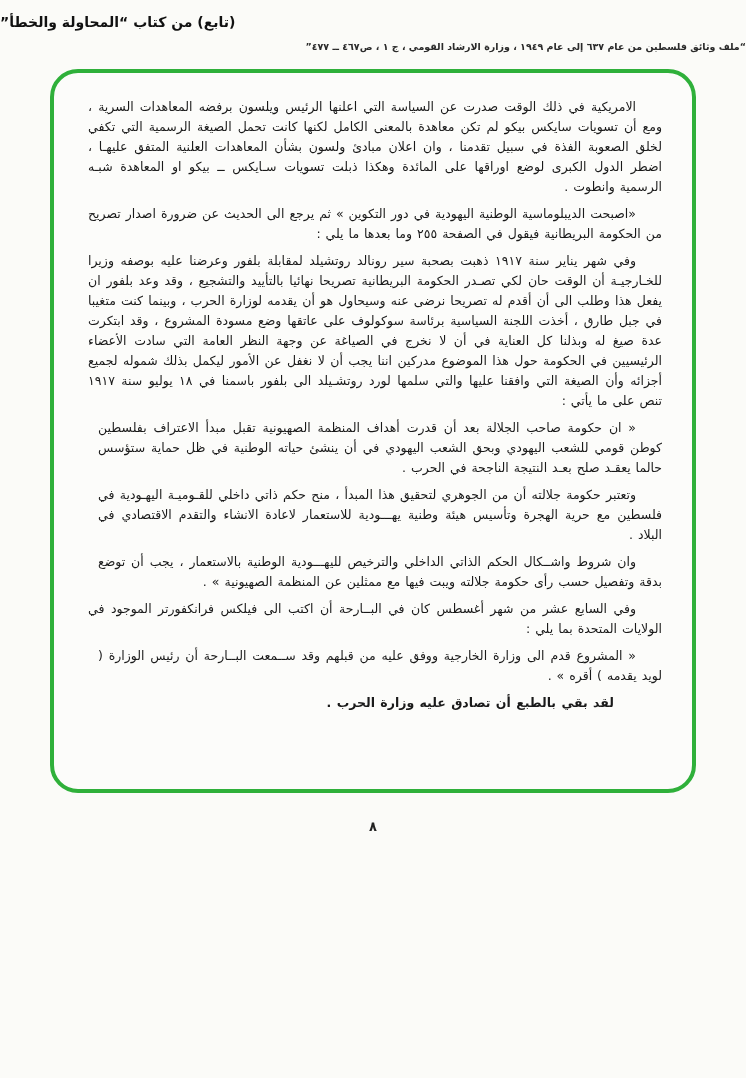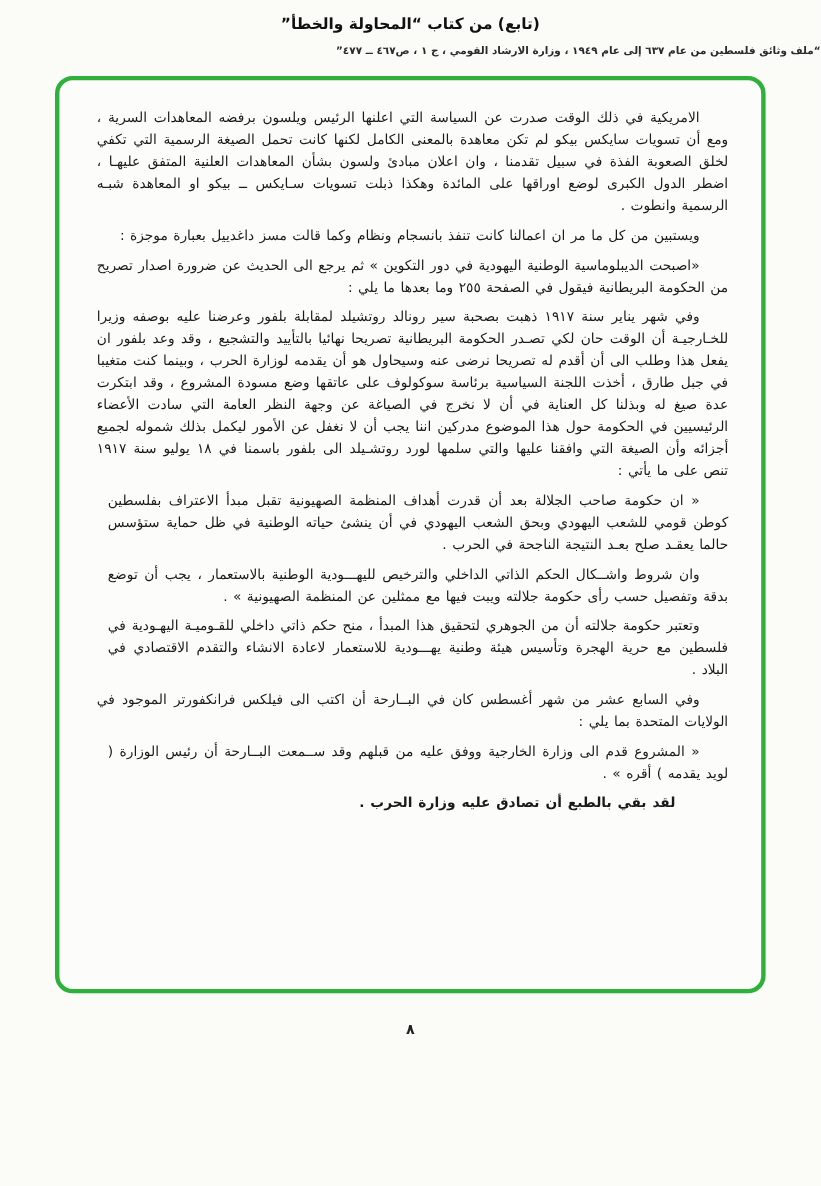--- a/index.html
+++ b/index.html
@@ -13,38 +13,38 @@
     color: #1b1b1b;
     overflow: hidden;
   }
   .page {
     position: relative;
     width: 746px;
     height: 1078px;
     padding-top: 14px;
   }
   .header-title {
-    text-align: center;
+    text-align: left;
     font-weight: bold;
     font-size: 14px;
     color: #111;
     letter-spacing: 0.3px;
   }
   .header-subtitle {
     text-align: right;
     font-weight: bold;
     font-size: 9.5px;
     color: #2a2a2a;
     margin-top: 11px;
   }
   .content-frame {
     border: 4px solid #2fb03a;
-    border-radius: 16px;
+    border-radius: 28px;
     margin: 17px 50px 0 50px;
-    height: 834px;
+    height: 724px;
     padding: 24px 30px 20px 34px;
     overflow: hidden;
     background: #fcfcfa;
   }
   .content-frame p {
     margin: 0 0 7px 0;
     font-size: 12.5px;
     line-height: 20px;
     text-align: justify;
     text-indent: 26px;
@@ -73,26 +73,25 @@
 <body>
 
 <div class="page">
 
   <div class="header-title">(تابع) من كتاب “المحاولة والخطأ”</div>
 
   <div class="header-subtitle">“ملف وثائق فلسطين من عام ٦٣٧ إلى عام ١٩٤٩ ، وزارة الارشاد القومي ، ج ١ ، ص٤٦٧ ــ ٤٧٧”</div>
 
   <div class="content-frame">
     <p>الامريكية في ذلك الوقت صدرت عن السياسة التي اعلنها الرئيس ويلسون برفضه المعاهدات السرية ، ومع أن تسويات سايكس بيكو لم تكن معاهدة بالمعنى الكامل لكنها كانت تحمل الصيغة الرسمية التي تكفي لخلق الصعوبة الفذة في سبيل تقدمنا ، وان اعلان مبادئ ولسون بشأن المعاهدات العلنية المتفق عليهـا ، اضطر الدول الكبرى لوضع اوراقها على المائدة وهكذا ذبلت تسويات سـايكس ــ بيكو او المعاهدة شبـه الرسمية وانطوت .</p>
-    <p>ويستبين من كل ما مر ان اعمالنا كانت تنفذ بانسجام ونظام وكما قالت مسز داغدييل بعبارة موجزة :</p>
     <p>«اصبحت الديبلوماسية الوطنية اليهودية في دور التكوين » ثم يرجع الى الحديث عن ضرورة اصدار تصريح من الحكومة البريطانية فيقول في الصفحة ٢٥٥ وما بعدها ما يلي :</p>
     <p>وفي شهر يناير سنة ١٩١٧ ذهبت بصحبة سير رونالد روتشيلد لمقابلة بلفور وعرضنا عليه بوصفه وزيرا للخـارجيـة أن الوقت حان لكي تصـدر الحكومة البريطانية تصريحا نهائيا بالتأييد والتشجيع ، وقد وعد بلفور ان يفعل هذا وطلب الى أن أقدم له تصريحا نرضى عنه وسيحاول هو أن يقدمه لوزارة الحرب ، وبينما كنت متغيبا في جبل طارق ، أخذت اللجنة السياسية برئاسة سوكولوف على عاتقها وضع مسودة المشروع ، وقد ابتكرت عدة صيغ له وبذلنا كل العناية في أن لا نخرج في الصياغة عن وجهة النظر العامة التي سادت الأعضاء الرئيسيين في الحكومة حول هذا الموضوع مدركين اننا يجب أن لا نغفل عن الأمور ليكمل بذلك شموله لجميع أجزائه وأن الصيغة التي وافقنا عليها والتي سلمها لورد روتشـيلد الى بلفور باسمنا في ١٨ يوليو سنة ١٩١٧ تنص على ما يأتي :</p>
     <p class="quote-block">« ان حكومة صاحب الجلالة بعد أن قدرت أهداف المنظمة الصهيونية تقبل مبدأ الاعتراف بفلسطين كوطن قومي للشعب اليهودي وبحق الشعب اليهودي في أن ينشئ حياته الوطنية في ظل حماية ستؤسس حالما يعقـد صلح بعـد النتيجة الناجحة في الحرب .</p>
+    <p class="quote-block">وتعتبر حكومة جلالته أن من الجوهري لتحقيق هذا المبدأ ، منح حكم ذاتي داخلي للقـوميـة اليهـودية في فلسطين مع حرية الهجرة وتأسيس هيئة وطنية يهـــودية للاستعمار لاعادة الانشاء والتقدم الاقتصادي في البلاد .</p>
     <p class="quote-block">وان شروط واشــكال الحكم الذاتي الداخلي والترخيص لليهـــودية الوطنية بالاستعمار ، يجب أن توضع بدقة وتفصيل حسب رأى حكومة جلالته ويبت فيها مع ممثلين عن المنظمة الصهيونية » .</p>
-    <p class="quote-block">وتعتبر حكومة جلالته أن من الجوهري لتحقيق هذا المبدأ ، منح حكم ذاتي داخلي للقـوميـة اليهـودية في فلسطين مع حرية الهجرة وتأسيس هيئة وطنية يهـــودية للاستعمار لاعادة الانشاء والتقدم الاقتصادي في البلاد .</p>
     <p>وفي السابع عشر من شهر أغسطس كان في البــارحة أن اكتب الى فيلكس فرانكفورتر الموجود في الولايات المتحدة بما يلي :</p>
     <p class="quote-block">« المشروع قدم الى وزارة الخارجية ووفق عليه من قبلهم وقد ســمعت البــارحة أن رئيس الوزارة ( لويد يقدمه ) أقره » .</p>
     <p class="indent-deep last">لقد بقي بالطبع أن تصادق عليه وزارة الحرب .</p>
   </div>
 
   <div class="page-number">٨</div>
 
 </div>
 
 </body></html>

